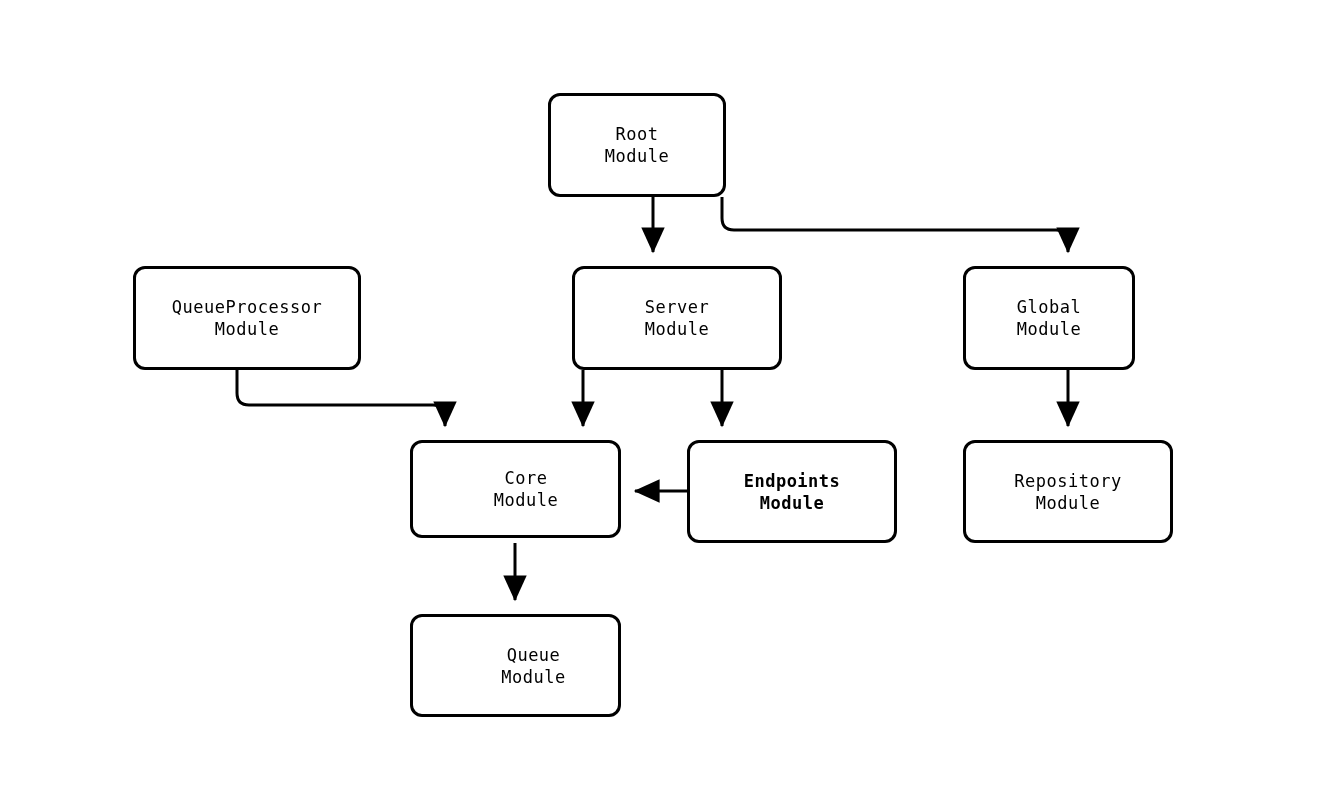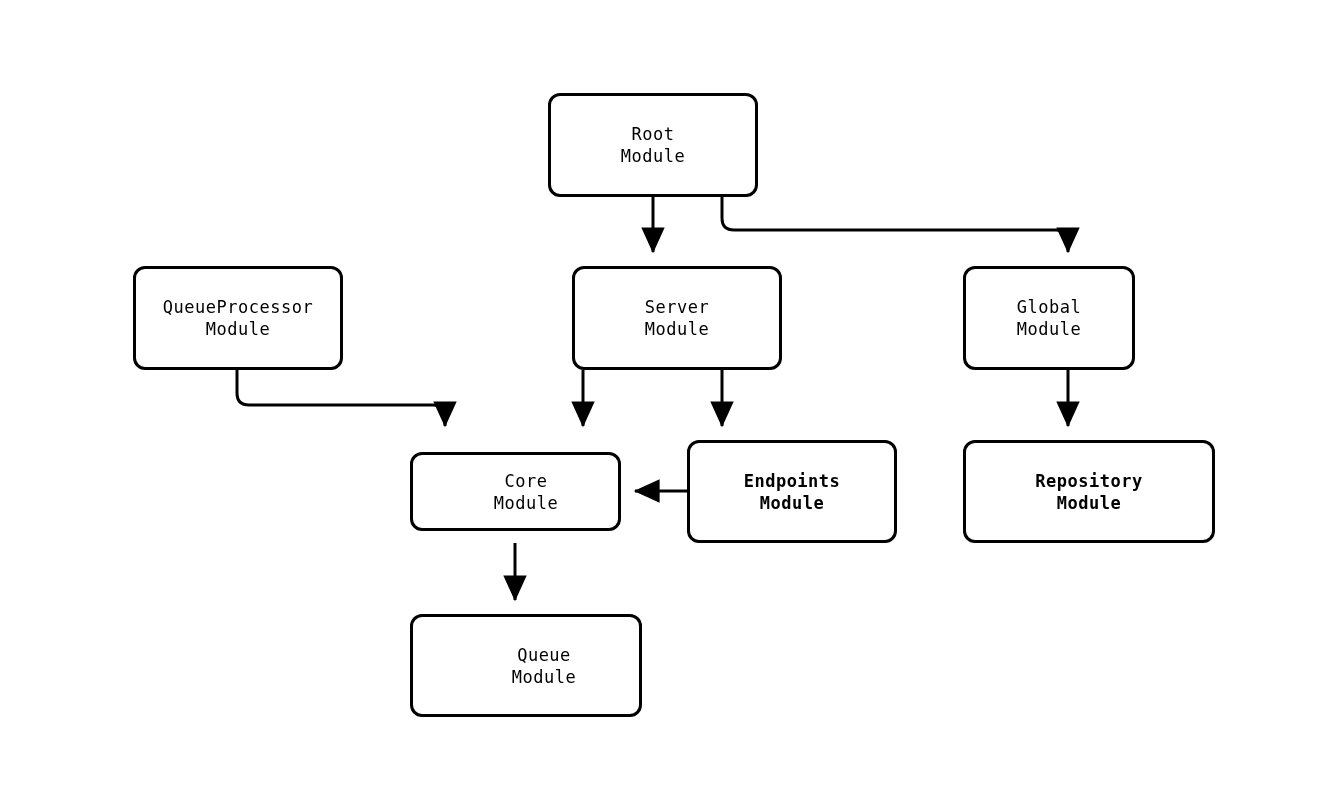--- a/index.html
+++ b/index.html
@@ -63,53 +63,53 @@
         <path d="M 722 197 L 722 218 Q 722 230 734 230 L 1056 230 Q 1068 230 1068 242 L 1068 252" marker-end="url(#arrowhead)" stroke="#000000"></path>
         <path d="M 583 370 L 583 426" marker-end="url(#arrowhead)" stroke="#000000"></path>
         <path d="M 722 370 L 722 426" marker-end="url(#arrowhead)" stroke="#000000"></path>
         <path d="M 237 370 L 237 393 Q 237 405 249 405 L 433 405 Q 445 405 445 417 L 445 426" marker-end="url(#arrowhead)" stroke="#000000"></path>
         <path d="M 687 491 L 635 491" marker-end="url(#arrowhead)" stroke="#000000"></path>
         <path d="M 1068 370 L 1068 426" marker-end="url(#arrowhead)" stroke="#000000"></path>
         <path d="M 515 543 L 515 600" marker-end="url(#arrowhead)" stroke="#000000"></path>
       </g>
   </svg>
 
-  <div class="node" style="left: 548px; top: 93px; width: 210px; height: 104px; border-color: rgb(0, 0, 0); background: rgb(255, 255, 255);">
+  <div class="node" style="left: 548px; top: 93px; width: 178px; height: 104px; border-color: rgb(0, 0, 0); background: rgb(255, 255, 255);">
     <span class="node-label">Root</span>
     <span class="node-label">Module</span>
   </div>
 
-  <div class="node" style="left: 133px; top: 266px; width: 210px; height: 104px; border-color: rgb(0, 0, 0); background: rgb(255, 255, 255);">
+  <div class="node" style="left: 133px; top: 266px; width: 228px; height: 104px; border-color: rgb(0, 0, 0); background: rgb(255, 255, 255);">
     <span class="node-label">QueueProcessor</span>
     <span class="node-label">Module</span>
   </div>
 
   <div class="node" style="left: 548px; top: 266px; width: 210px; height: 104px; border-color: rgb(0, 0, 0); background: rgb(255, 255, 255); margin-left: 24px;">
     <span class="node-label">Server</span>
     <span class="node-label">Module</span>
   </div>
 
   <div class="node" style="left: 963px; top: 266px; width: 172px; height: 104px; border-color: rgb(0, 0, 0); background: rgb(255, 255, 255);">
     <span class="node-label">Global</span>
     <span class="node-label">Module</span>
   </div>
 
-  <div class="node" style="left: 410px; top: 452px; width: 211px; height: 79px; border-color: rgb(0, 0, 0); background: rgb(255, 255, 255); padding-left: 21px;">
+  <div class="node" style="left: 410px; top: 440px; width: 211px; height: 98px; border-color: rgb(0, 0, 0); background: rgb(255, 255, 255); padding-left: 21px;">
     <span class="node-label">Core</span>
     <span class="node-label">Module</span>
   </div>
 
   <div class="node" style="left: 687px; top: 440px; width: 210px; height: 103px; border-color: rgb(0, 0, 0); background: rgb(255, 255, 255); font-weight: bold;">
     <span class="node-label">Endpoints</span>
     <span class="node-label">Module</span>
   </div>
 
-  <div class="node" style="left: 963px; top: 440px; width: 252px; height: 103px; border-color: rgb(0, 0, 0); background: rgb(255, 255, 255); font-weight: bold;">
+  <div class="node" style="left: 963px; top: 440px; width: 210px; height: 103px; border-color: rgb(0, 0, 0); background: rgb(255, 255, 255);">
     <span class="node-label">Repository</span>
     <span class="node-label">Module</span>
   </div>
 
-  <div class="node" style="left: 410px; top: 614px; width: 232px; height: 103px; border-color: rgb(0, 0, 0); background: rgb(255, 255, 255); padding-left: 36px;">
+  <div class="node" style="left: 410px; top: 614px; width: 211px; height: 103px; border-color: rgb(0, 0, 0); background: rgb(255, 255, 255); padding-left: 36px;">
     <span class="node-label">Queue</span>
     <span class="node-label">Module</span>
   </div>
 
 </div>
 
 </body></html>

